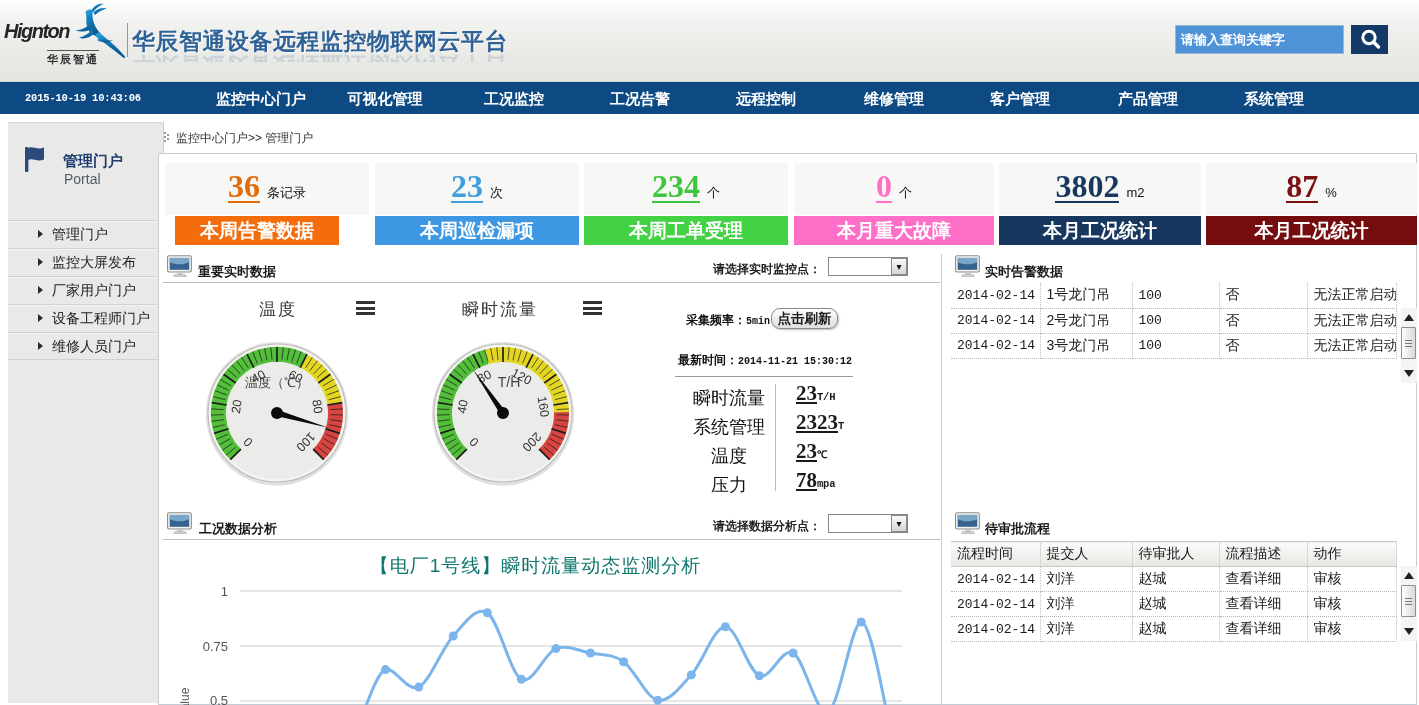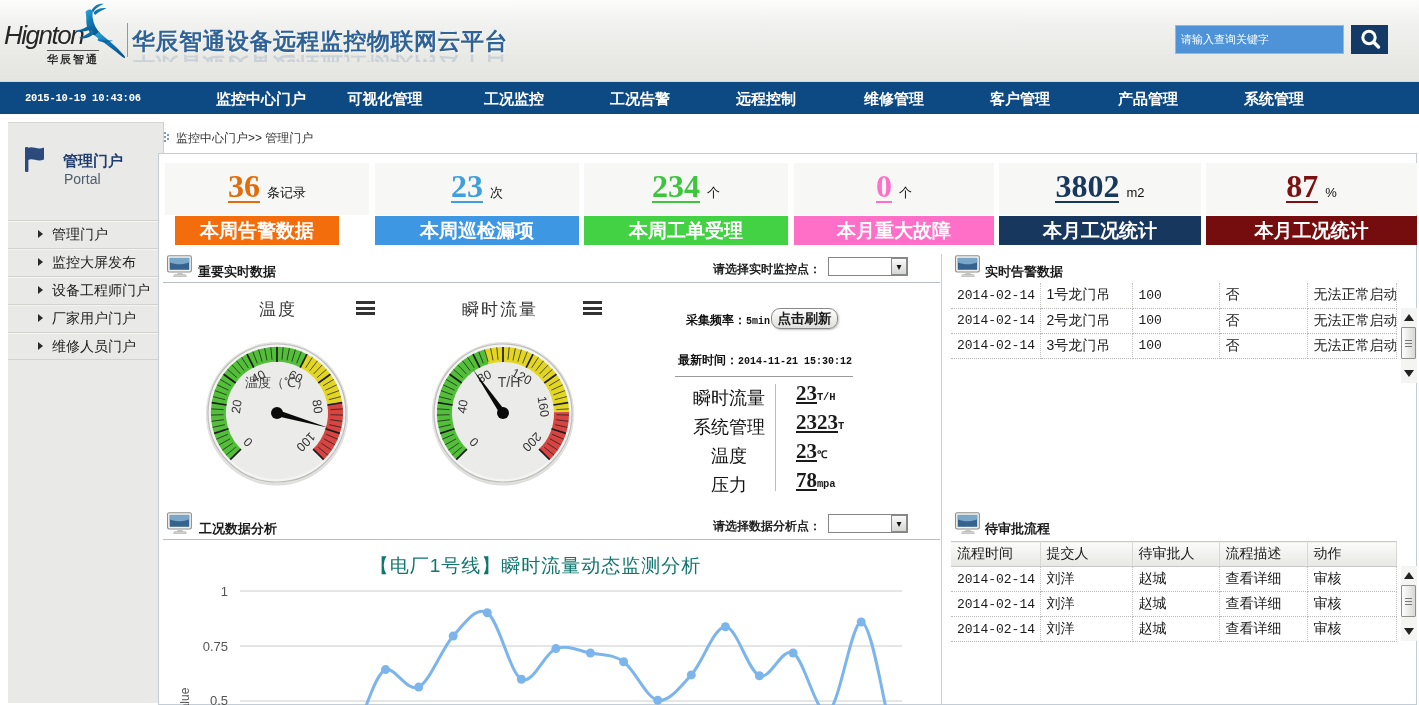--- a/index.html
+++ b/index.html
@@ -1,24 +1,24 @@
 <!DOCTYPE html>
 <html><head><meta charset="utf-8"><style>
 *{margin:0;padding:0;box-sizing:border-box}
 html,body{width:1419px;height:705px;overflow:hidden;font-family:"Liberation Sans",sans-serif;background:#fff}
 .abs{position:absolute}
 #header{position:absolute;left:0;top:0;width:1419px;height:82px;
  background:linear-gradient(180deg,#fdfdfc 0,#f1f1ef 30%,#e9e9e6 70%,#e4e4e1 100%);border-bottom:1px solid #d8d8d5}
-#logotxt{position:absolute;left:4px;top:20px;font-style:italic;font-weight:normal;font-size:26px;color:#262626;letter-spacing:-1.5px}
+#logotxt{position:absolute;left:4px;top:20px;font-style:italic;font-weight:bold;font-size:20px;color:#262626;letter-spacing:-1.5px}
 #logosub{position:absolute;left:47px;top:50px;font-size:11px;font-weight:bold;color:#2b2b2b;letter-spacing:2px;border-top:1px solid #555;padding-top:1px}
 #lsep{position:absolute;left:127px;top:23px;width:1px;height:34px;background:#8d9aa8}
 #title{position:absolute;left:132px;top:26px;font-size:23px;font-weight:bold;color:#2f6296;letter-spacing:0.5px;text-shadow:1px 1px 1px rgba(255,255,255,0.9)}
 #titlerefwrap{position:absolute;left:132px;top:50px;height:12px;overflow:hidden;opacity:0.16}
 #titleref{font-size:23px;font-weight:bold;color:#2f6296;letter-spacing:0.5px;transform:scaleY(-1)}
-#sinput{position:absolute;left:1175px;top:25px;width:169px;height:29px;background:#4e93d8;border:1px solid #9ab7d4;color:#fff;font-size:11px;font-weight:normal;line-height:27px;padding-left:5px}
+#sinput{position:absolute;left:1175px;top:25px;width:169px;height:29px;background:#4e93d8;border:1px solid #9ab7d4;color:#fff;font-size:13px;font-weight:bold;line-height:27px;padding-left:5px}
 #sbtn{position:absolute;left:1351px;top:25px;width:37px;height:29px;background:#133a67;text-align:center;padding-top:3px}
 #nav{position:absolute;left:0;top:82px;width:1419px;height:32px;background:#0d4a83}
 #nav .dt{position:absolute;left:25px;top:10px;color:#fff;font-family:"Liberation Mono",monospace;font-size:10.5px;font-weight:bold;letter-spacing:-0.2px}
 #nav .mi{position:absolute;top:8px;color:#fff;font-size:15px;font-weight:bold;transform:translateX(-50%)}
 #sidebar{position:absolute;left:8px;top:122px;width:156px;height:581px;background:#e9e9e7;border-top:1px solid #d4d4d1;border-right:1px solid #cfcfcc}
 #sflag{position:absolute;left:15px;top:23px}
 #stitle{position:absolute;left:55px;top:29px;font-size:15px;font-weight:bold;color:#1e3c6e}
 #sportal{position:absolute;left:56px;top:48px;font-size:14px;color:#4d5d6d}
 #smenu{position:absolute;left:0;top:97px;width:156px}
 #smenu .it{height:28px;border-top:1px solid #d2d2cf;box-shadow:inset 0 1px 0 #f4f4f2;line-height:27px;font-size:14px;color:#1c1c1c;padding-left:44px;position:relative}
@@ -107,22 +107,22 @@
 <div id="sidebar">
 <div id="sflag"><svg width="26" height="27" viewBox="0 0 26 27">
 <rect x="2" y="1" width="3.4" height="25" rx="1" fill="#2c4a7c"></rect>
 <path d="M5 2 C10 -0.5 14 4.5 21 1.5 L21 13.5 C14 16.5 10 11.5 5 14 Z" fill="#2c4a7c"></path>
 </svg></div>
 <div id="stitle">管理门户</div>
 <div id="sportal">Portal</div>
 <div id="smenu">
       <div class="it"><span class="ar"></span>管理门户</div>
       <div class="it"><span class="ar"></span>监控大屏发布</div>
+      <div class="it"><span class="ar"></span>厂家用户门户</div>
       <div class="it"><span class="ar"></span>设备工程师门户</div>
-      <div class="it"><span class="ar"></span>厂家用户门户</div>
       <div class="it"><span class="ar"></span>维修人员门户</div>
     </div>
 </div>
 <svg id="crumbicon" width="8" height="10" viewBox="0 0 8 10">
     <g fill="#8899aa">
       <rect x="1" y="0" width="2" height="2"></rect>
       <rect x="1" y="4" width="2" height="2"></rect>
       <rect x="1" y="8" width="2" height="2"></rect>
       <rect x="4" y="2" width="2" height="2"></rect>
       <rect x="4" y="6" width="2" height="2"></rect>

